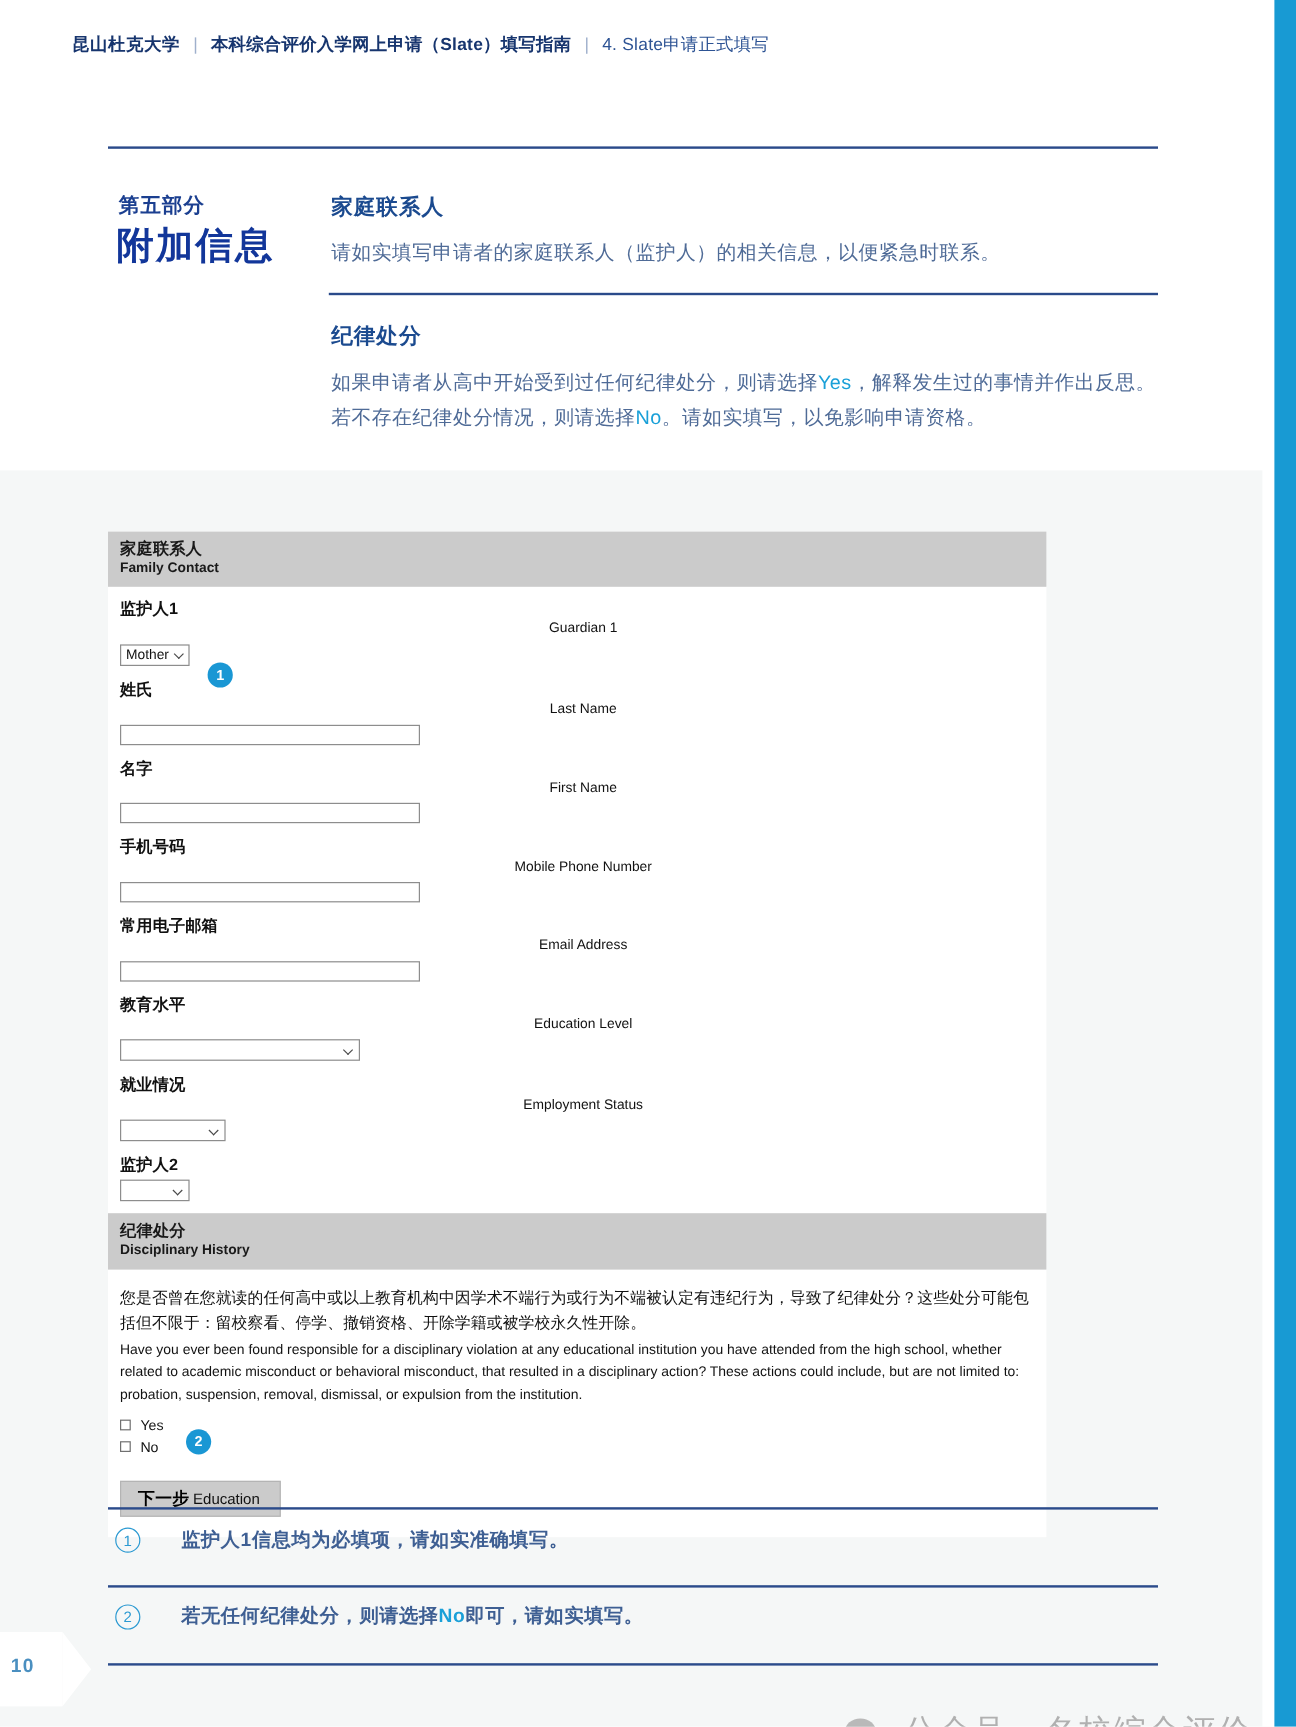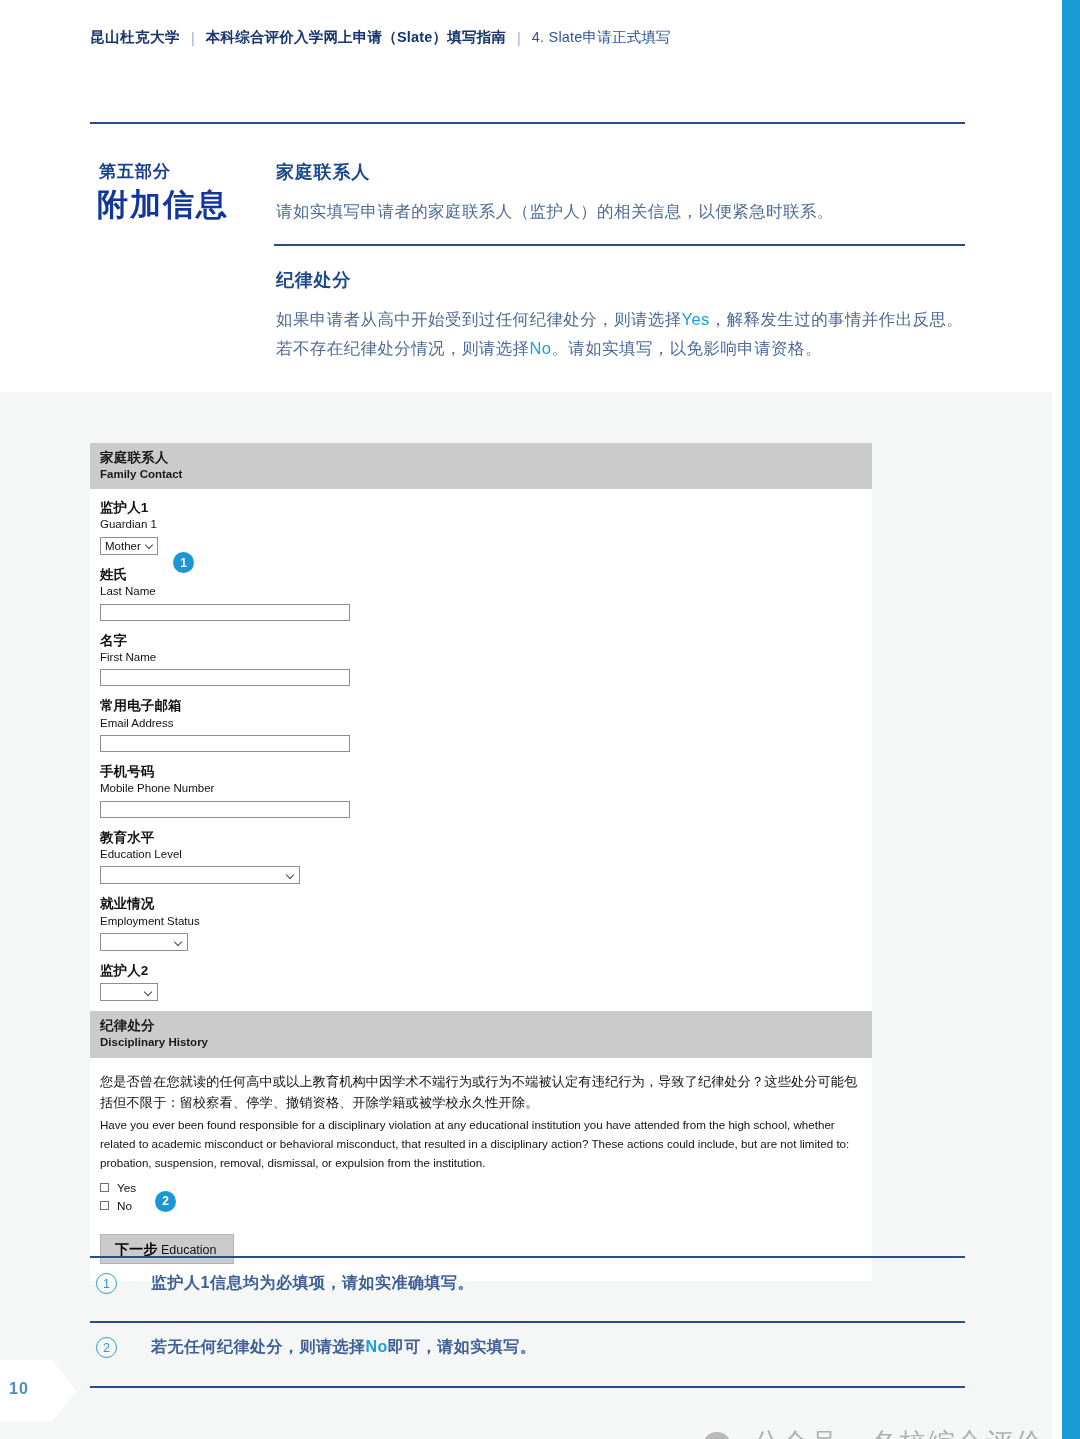--- a/index.html
+++ b/index.html
@@ -34,21 +34,21 @@
   .page-tint {
     position: absolute;
     left: 0; top: 392px;
     width: 1062px; height: 1047px;
     background: #f5f7f7;
   }
 
   
   .crumb {
     position: absolute;
-    left: 90px; top: 28px;
+    left: 60px; top: 28px;
     display: flex; align-items: center;
     font-size: 14.5px;
     color: #1f3f7a;
     white-space: nowrap;
   }
   .crumb .brand { font-weight: 700; color: #17356e; letter-spacing: .5px; }
   .crumb .sep { color: #9fb0cc; margin: 0 11px; font-weight: 400; }
   .crumb .c2 { font-weight: 700; color: #17356e; letter-spacing: .2px; }
   .crumb .c3 { font-weight: 400; color: #2d5394; letter-spacing: .2px; }
 
@@ -112,21 +112,21 @@
   .bar .en { font-size: 11.5px; font-weight: 700; color: #191919; }
 
   .fields { padding: 11px 0 0 10px; }
   .field { margin-bottom: 12px; position: relative; }
   .field .zh {
     font-size: 13.5px; font-weight: 700; color: #111111;
     line-height: 1.2; letter-spacing: .1px;
   }
   .field .en {
     font-size: 11.5px; color: #111111;
-    line-height: 1.35; margin-top: 1px;
+    line-height: 1.35; margin-top: 1px; text-align: center;
   }
   .txtbox {
     margin-top: 4px;
     width: 250px; height: 17px;
     border: 1px solid #8d8d8d;
     background: #ffffff;
   }
   .selbox {
     margin-top: 4px;
     height: 18px;
@@ -380,28 +380,28 @@
         <div class="txtbox"></div>
       </div>
 
       <div class="field">
         <div class="zh">名字</div>
         <div class="en">First Name</div>
         <div class="txtbox"></div>
       </div>
 
       <div class="field">
+        <div class="zh">手机号码</div>
+        <div class="en">Mobile Phone Number</div>
+        <div class="txtbox"></div>
+      </div>
+
+      <div class="field">
         <div class="zh">常用电子邮箱</div>
         <div class="en">Email Address</div>
-        <div class="txtbox"></div>
-      </div>
-
-      <div class="field">
-        <div class="zh">手机号码</div>
-        <div class="en">Mobile Phone Number</div>
         <div class="txtbox"></div>
       </div>
 
       <div class="field">
         <div class="zh">教育水平</div>
         <div class="en">Education Level</div>
         <div class="selbox sel-edu">
           <span class="cv"></span>
           <span class="caret"></span>
         </div>

